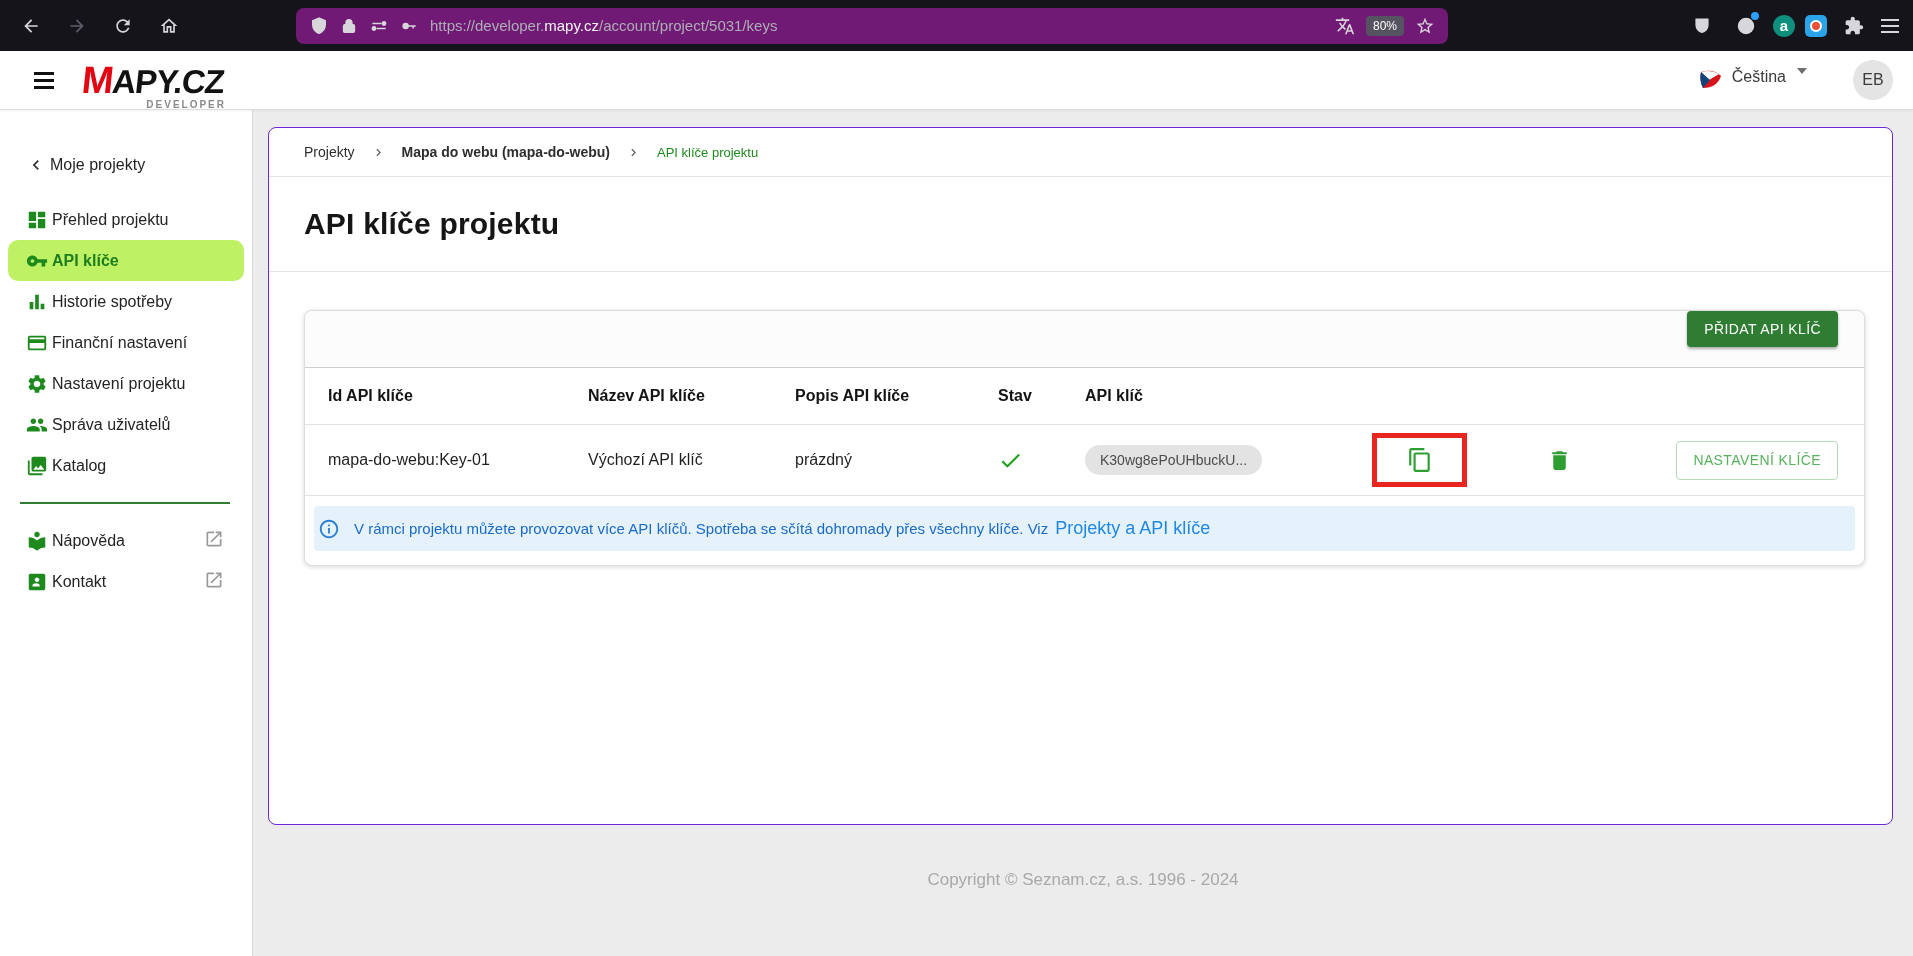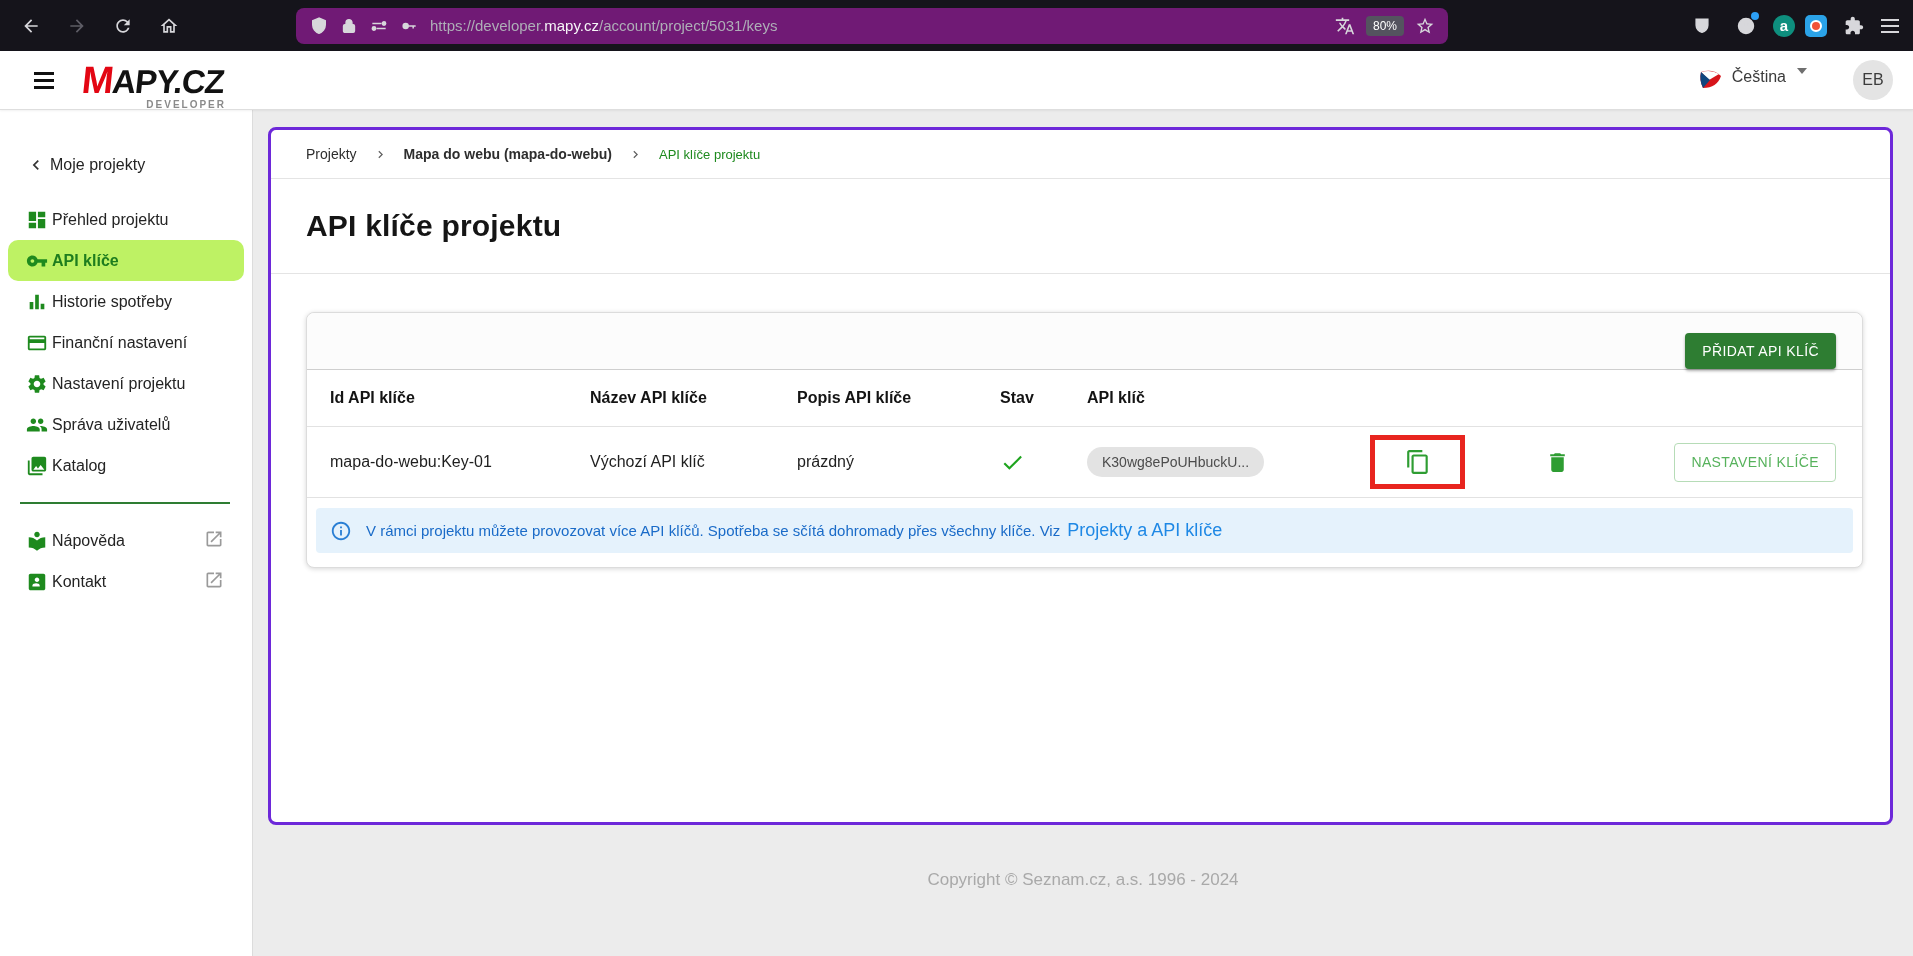--- a/index.html
+++ b/index.html
@@ -46,49 +46,49 @@
   .side-item svg { width:22px; height:22px; fill:#1e8a1e; flex:none; }
   .side-back { margin-bottom:14px; }
   .side-back svg { fill:#333; width:20px; height:20px; }
   .side-item.active { background:#bef264; border-radius:10px; margin:0 8px; padding-left:18px; color:#1e7d1e; font-weight:bold; }
   .ext-link { margin-left:auto; margin-right:28px; color:#9a9a9a; }
   .ext-link svg { width:20px; height:20px; fill:#9a9a9a; }
   .side-divider { border:none; border-top:2px solid #2e7d32; margin:16px 22px 16px 20px; }
 
   
   .main { flex:1; position:relative; }
-  .panel { background:#fff; border:3px solid #6d28d9; border-radius:8px; margin:17px 20px 0 15px; height:698px; }
+  .panel { background:#fff; border:1px solid #6d28d9; border-radius:8px; margin:17px 20px 0 15px; height:698px; }
   .crumb-row { height:49px; display:flex; align-items:center; padding-left:35px; border-bottom:1px solid #e4e4e4; gap:16px; }
   .crumb { font-size:14px; color:#2e2e2e; cursor:pointer; }
   .crumb.bold { font-weight:bold; }
   .crumb.current { color:#1e8a1e; font-size:13px; }
   .crumb-sep svg { width:15px; height:15px; fill:#616161; display:block; }
   .title-row { height:95px; display:flex; align-items:center; padding-left:35px; border-bottom:1px solid #e4e4e4; }
   .page-title { font-size:30px; font-weight:800; color:#151515; letter-spacing:.2px; }
 
   .card { margin:38px 27px 0 35px; border:1px solid #dcdcdc; border-radius:8px; box-shadow:0 1px 5px rgba(0,0,0,.16); background:#fff; }
-  .card-toolbar { height:57px; display:flex; align-items:flex-end; justify-content:flex-end; padding-right:26px; border-bottom:1px solid #cfcfcf; background:#fcfcfc; border-radius:8px 8px 0 0; }
+  .card-toolbar { height:57px; display:flex; align-items:flex-start; justify-content:flex-end; padding-right:26px; border-bottom:1px solid #cfcfcf; background:#fcfcfc; border-radius:8px 8px 0 0; }
   .btn-add { background:#2e7d32; color:#fff; border:none; border-radius:4px; height:36px; padding:0 17px; font-size:14px; font-family:inherit; letter-spacing:.4px; box-shadow:0 2px 3px rgba(0,0,0,.32); cursor:pointer; }
   .thead, .trow { display:flex; align-items:center; }
   .thead { height:57px; border-bottom:1px solid #e2e2e2; font-size:16px; font-weight:bold; color:#141414; }
   .trow { height:71px; border-bottom:1px solid #e2e2e2; font-size:16px; color:#1f1f1f; }
   .c1 { width:283px; padding-left:23px; }
   .c2 { width:207px; }
   .c3 { width:203px; }
   .c4 { width:87px; }
   .c5 { width:250px; }
   .c-act { flex:1; display:flex; align-items:center; justify-content:flex-end; padding-right:26px; }
   .check-icon svg { width:25px; height:25px; fill:#1ea41e; display:block; }
   .chip { display:inline-block; background:#e3e3e3; color:#4c4c4c; font-size:14px; padding:7px 15px; border-radius:16px; }
   .copy-box { width:95px; height:54px; border:5px solid #e8251f; display:flex; align-items:center; justify-content:center; margin-right:80px; cursor:pointer; }
   .copy-box svg { width:26px; height:26px; fill:#2e9d32; }
   .trash-btn { margin-right:104px; cursor:pointer; }
   .trash-btn svg { width:25px; height:25px; fill:#2e9d32; display:block; }
   .btn-settings { background:#fff; border:1px solid #b6dcb7; color:#57b25c; border-radius:4px; height:39px; padding:0 16px; font-size:14px; font-family:inherit; letter-spacing:.4px; cursor:pointer; }
-  .info-bar { margin:10px 9px 14px 9px; background:#e5f2fc; border-radius:4px; height:45px; display:flex; align-items:center; padding-left:14px; }
+  .info-bar { margin:10px 9px 14px 9px; background:#e5f2fc; border-radius:4px; height:45px; display:flex; align-items:center; padding-left:4px; }
   .info-icon svg { width:22px; height:22px; fill:#2a7fd4; display:block; margin-right:14px; }
   .info-text { font-size:15px; color:#1a6bc8; }
   .info-link { font-size:18px; color:#1e88e5; margin-left:7px; cursor:pointer; text-decoration:none; }
   .copyright { text-align:center; margin-top:45px; font-size:17px; color:#a9a9a9; }
 </style>
 </head>
 <body>
 
 <div class="browser-bar">
   <span class="bicon gap">

